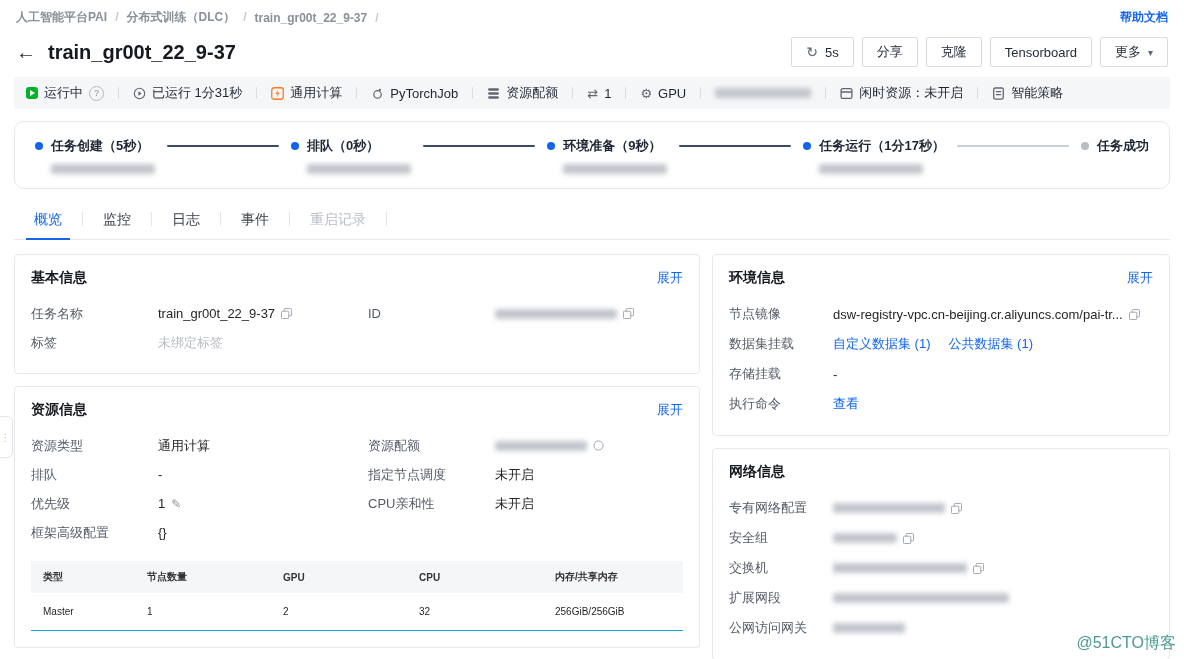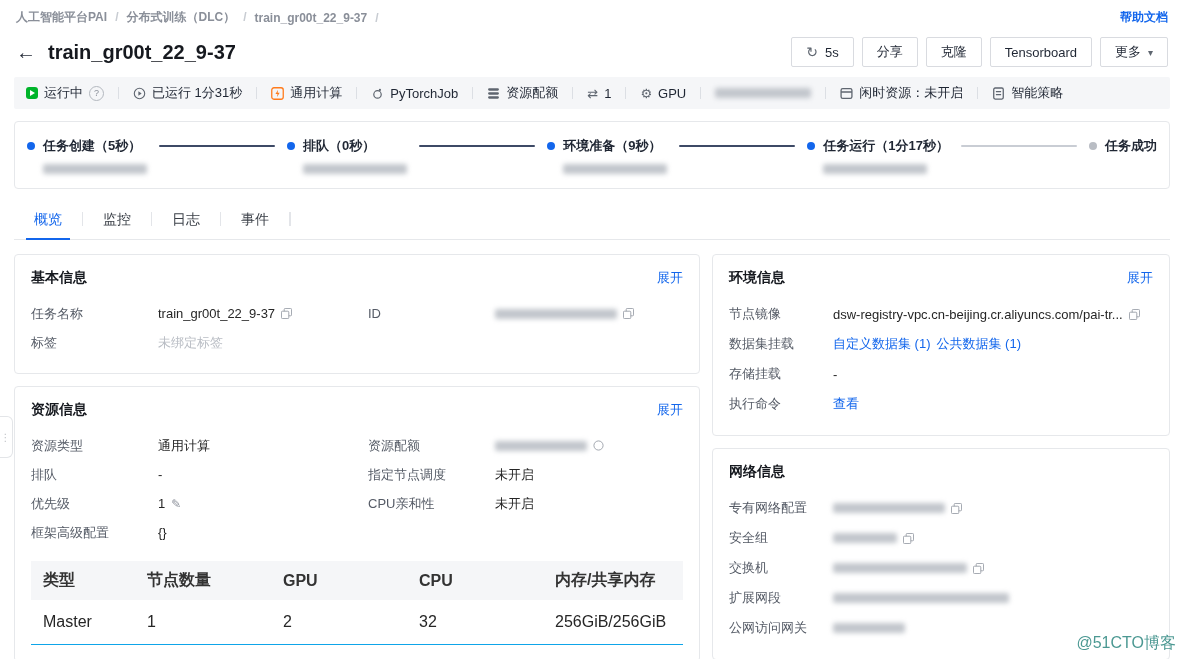--- a/index.html
+++ b/index.html
@@ -21,21 +21,21 @@
   .sitem{display:inline-flex;align-items:center;gap:6px;}
   .sep{width:1px;height:12px;background:#dcdfe4;flex:0 0 auto;}
   .run-badge{width:12px;height:12px;border-radius:3px;background:#00b42a;display:inline-flex;
     align-items:center;justify-content:center;}
   .run-badge i{width:0;height:0;border-left:5px solid #fff;border-top:3px solid transparent;
     border-bottom:3px solid transparent;margin-left:1px;}
   .qmark{width:13px;height:13px;border-radius:50%;border:1px solid #b3b8bf;color:#8a8f99;font-size:9px;
     display:inline-flex;align-items:center;justify-content:center;cursor:pointer;}
   .uicon{color:#5f6670;font-size:13px;line-height:1;}
   .blur{display:inline-block;height:10px;border-radius:2px;background:#c2c6cc;filter:blur(2.5px);vertical-align:middle;}
-  .timeline-card{margin:12px 14px 0;border:1px solid #e6e8eb;border-radius:4px;padding:15px 12px 14px;}
+  .timeline-card{margin:12px 14px 0;border:1px solid #e6e8eb;border-radius:10px;padding:15px 20px 14px;}
   .timeline{display:flex;align-items:flex-start;}
   .tstep{flex:0 0 auto;}
   .trow{display:flex;align-items:center;gap:8px;}
   .dot{width:8px;height:8px;border-radius:50%;background:#1366ec;flex:0 0 auto;}
   .dot.pending{background:#b9bdc4;}
   .tlabel{font-weight:bold;color:#1f2633;font-size:13px;}
   .tline{flex:1;height:2px;background:#3e4a66;margin:8px 12px 0;border-radius:1px;}
   .tline.pending{background:#c9cdd4;}
   .tstamp{display:block;margin:9px 0 0 16px;}
   .tabsbar{margin:10px 14px 0;display:flex;align-items:center;border-bottom:1px solid #e6e8eb;}
@@ -54,21 +54,21 @@
   .expand{color:#1366ec;font-size:13px;cursor:pointer;}
   .kv4{display:grid;grid-template-columns:127px 210px 127px 1fr;align-items:center;min-height:29px;}
   .kvr{display:grid;grid-template-columns:104px 1fr;align-items:center;min-height:30px;}
   .klabel{color:#555b66;}
   .kval{color:#262626;display:inline-flex;align-items:center;gap:6px;min-width:0;}
   .muted{color:#b9bdc4;}
   .link{color:#1366ec;cursor:pointer;}
   .icopy{display:inline-flex;cursor:pointer;flex:0 0 auto;}
   .editic{color:#8a8f99;cursor:pointer;font-size:12px;}
   .ellip{max-width:318px;overflow:hidden;text-overflow:ellipsis;white-space:nowrap;display:inline-block;text-align:right;}
-  .res-table{width:100%;border-collapse:collapse;margin-top:14px;font-size:16px;}
+  .res-table{width:100%;border-collapse:collapse;margin-top:14px;font-size:10px;}
   .res-table th{background:#f5f6f8;text-align:left;font-weight:bold;color:#333;padding:9px 12px;}
   .res-table td{padding:13px 12px;border-bottom:1px solid #0ea5e9;color:#262626;}
   .c1{width:80px;} .c2{width:112px;} .c3{width:112px;} .c4{width:112px;}
   .watermark{position:fixed;right:8px;bottom:5px;color:#0f766e;font-size:16px;opacity:.75;}
   .panel-handle{position:fixed;left:-1px;top:416px;width:13px;height:40px;border:1px solid #e3e5e8;border-left:none;
     border-radius:0 6px 6px 0;background:#fff;display:flex;align-items:center;justify-content:center;
     color:#c0c3c8;font-size:10px;cursor:pointer;}
   svg{display:block;}
 </style>
 </head>
@@ -218,20 +218,21 @@
 
 <div class="tabsbar">
   <div class="tab active">概览</div>
   <span class="tabdiv"></span>
   <div class="tab">监控</div>
   <span class="tabdiv"></span>
   <div class="tab">日志</div>
   <span class="tabdiv"></span>
   <div class="tab">事件</div>
   <span class="tabdiv"></span>
+  <div class="tab disabled">重启记录</div>
   <span class="tabdiv"></span>
 </div>
 
 <div class="columns">
 
   <div class="col-left">
     <div class="card">
       <div class="card-head">
         <span class="card-title">基本信息</span>
         <span class="expand">展开</span>
@@ -339,21 +340,21 @@
           <span class="icopy">
               <svg width="11" height="11" viewBox="0 0 12 12">
                 <rect x="3.5" y="0.5" width="8" height="8" rx="1" fill="none" stroke="#9aa0a8"></rect>
                 <rect x="0.5" y="3.5" width="8" height="8" rx="1" fill="#fff" stroke="#9aa0a8"></rect>
               </svg>
             </span>
         </span>
       </div>
       <div class="kvr">
         <span class="klabel">数据集挂载</span>
-        <span class="kval" style="gap:6px">
+        <span class="kval" style="gap:18px">
           <span class="link">自定义数据集 (1)</span>
           <span class="link">公共数据集 (1)</span>
         </span>
       </div>
       <div class="kvr">
         <span class="klabel">存储挂载</span>
         <span class="kval">-</span>
       </div>
       <div class="kvr">
         <span class="klabel">执行命令</span>

